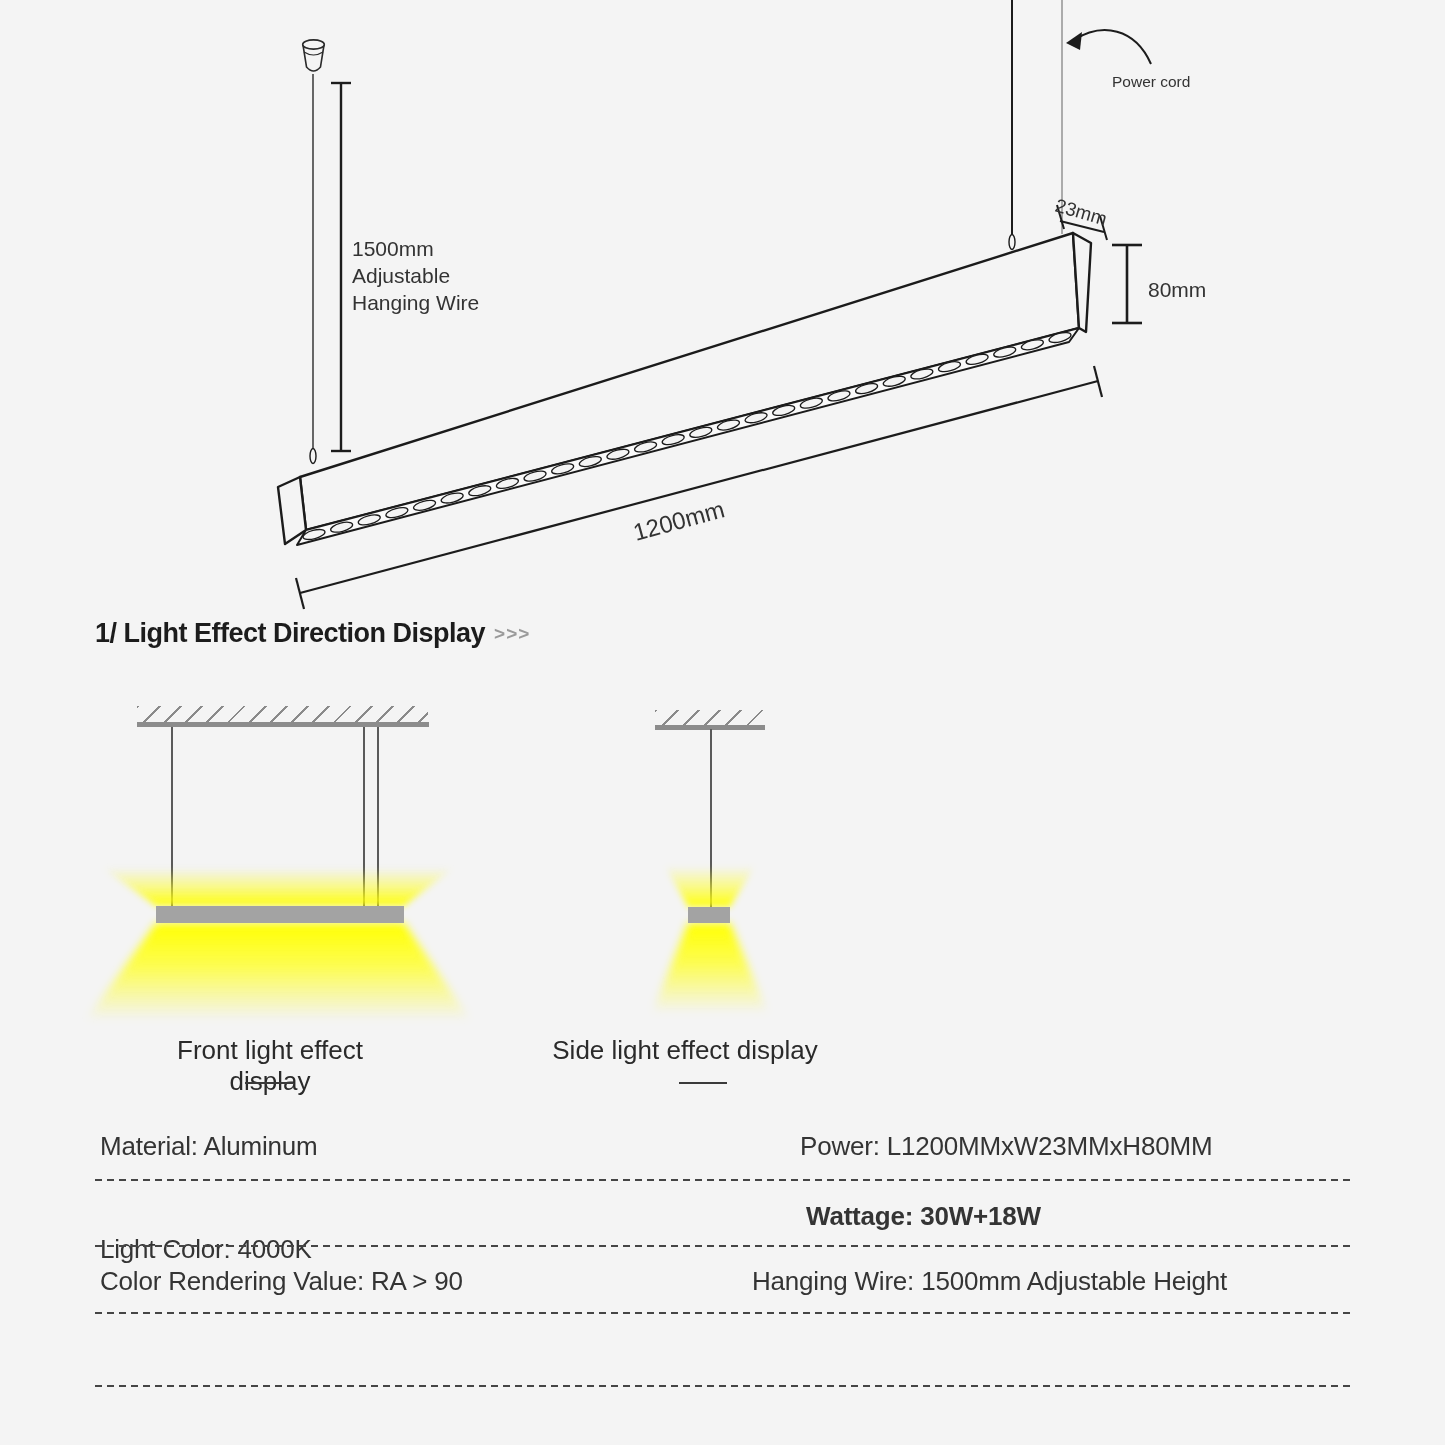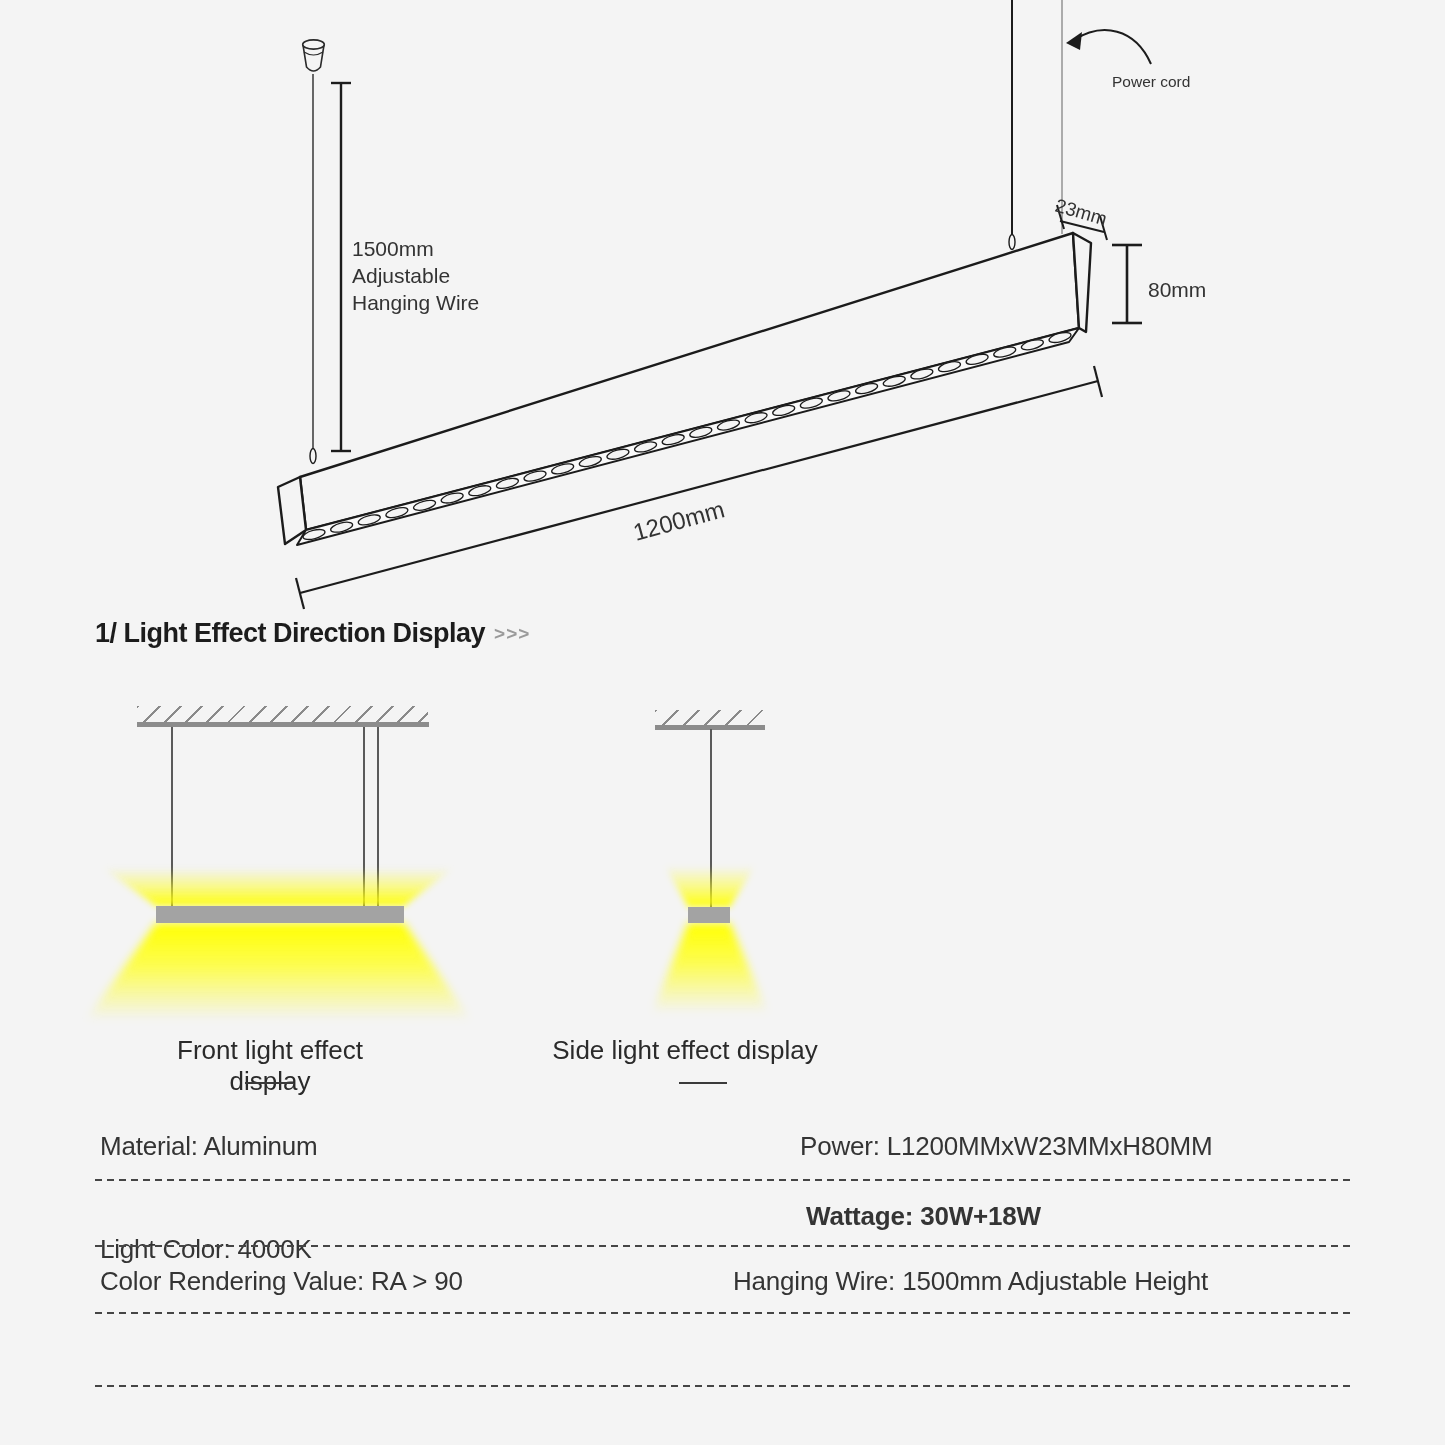--- a/index.html
+++ b/index.html
@@ -162,18 +162,18 @@
 
   <span class="spec" style="left:100px;top:1131px;">Material: Aluminum</span>
   <span class="spec" style="left:800px;top:1131px;">Power: L1200MMxW23MMxH80MM</span>
   <div class="sep" style="top:1179px;"></div>
 
   <span class="spec" style="left:100px;top:1201px;margin-top:33px;">Light Color: 4000K</span>
   <span class="spec" style="left:806px;top:1201px;font-weight:bold;">Wattage: 30W+18W</span>
   <div class="sep" style="top:1245px;"></div>
 
   <span class="spec" style="left:100px;top:1266px;">Color Rendering Value: RA &gt; 90</span>
-  <span class="spec" style="left:733px;top:1266px;">Hanging Wire: 1500mm Adjustable Height</span>
+  <span class="spec" style="left:752px;top:1266px;">Hanging Wire: 1500mm Adjustable Height</span>
   <div class="sep" style="top:1312px;"></div>
 
   <div class="sep" style="top:1385px;"></div>
 
 </div>
 
 </body></html>

